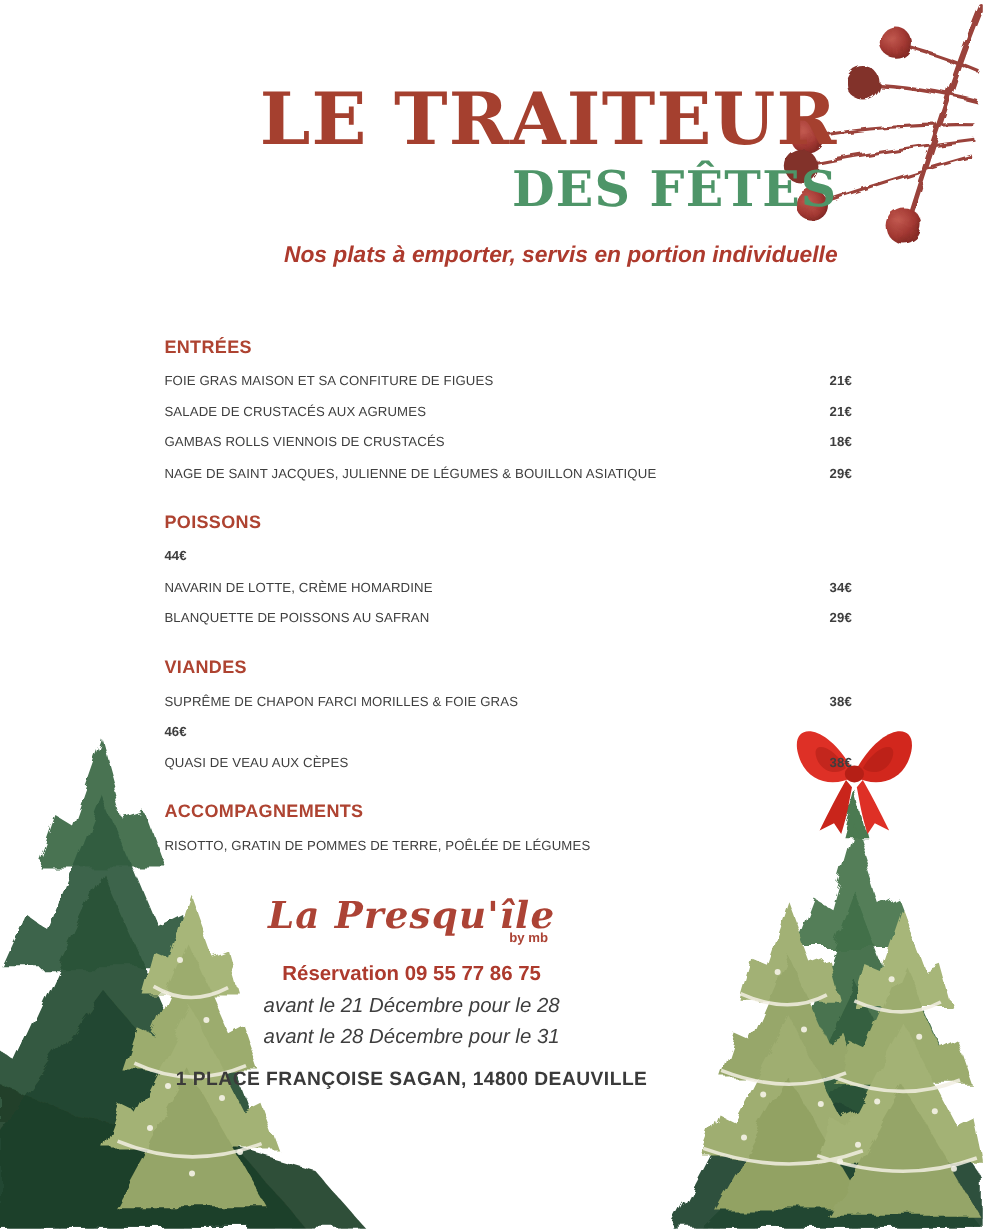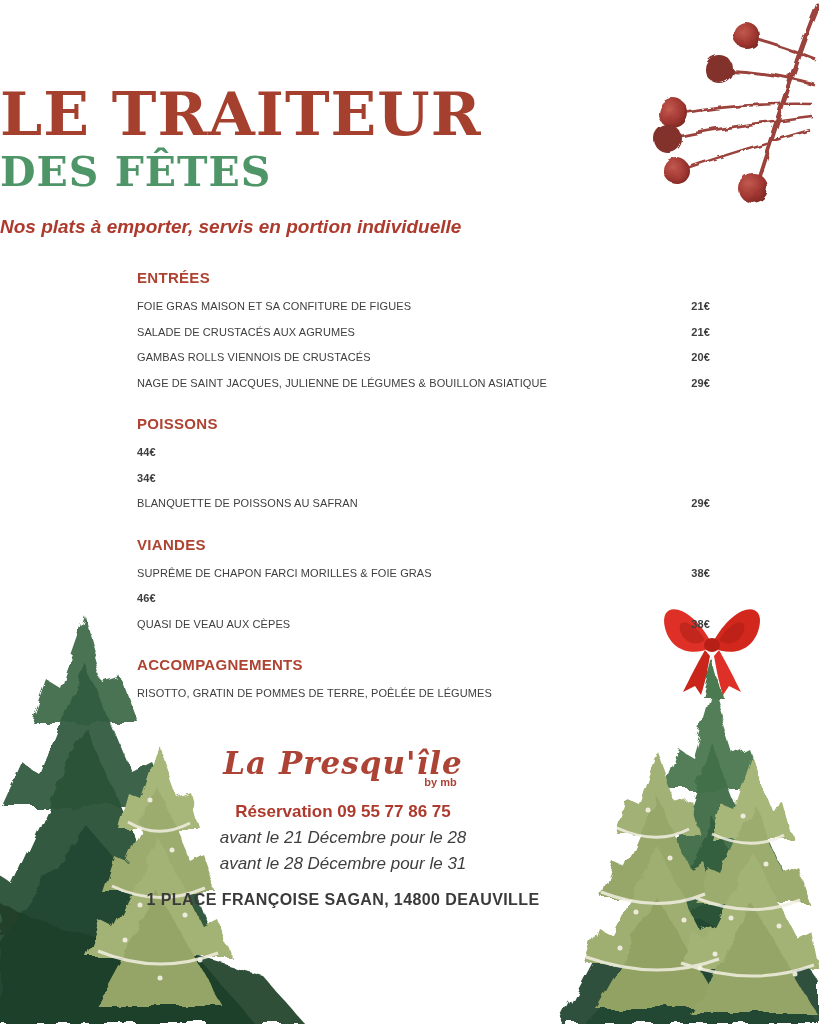--- a/index.html
+++ b/index.html
@@ -5,37 +5,37 @@
   html,body { margin:0; padding:0; }
   body {
     width:819px; height:1024px;
     background:#ffffff;
     font-family:"Liberation Sans", sans-serif;
     position:relative; overflow:hidden;
   }
   .page { position:absolute; inset:0; width:819px; height:1024px; }
   svg.deco { position:absolute; left:0; top:0; width:819px; height:1024px; z-index:1; pointer-events:none; }
 
-  .header { position:absolute; top:84px; left:0; width:698px; text-align:left; z-index:2; }
+  .header { position:absolute; top:70px; left:0; width:698px; text-align:right; z-index:2; }
   .title1 {
     font-family:"DejaVu Serif", serif; font-weight:700;
     font-size:60px; line-height:1; letter-spacing:1px;
     color:#A5402F; margin:0;
   }
   .title2 {
     font-family:"DejaVu Serif", serif; font-weight:700;
     font-size:41px; line-height:1; letter-spacing:1px;
     color:#4E9568; margin:8px 0 0 0;
   }
   .subtitle {
     font-size:19px; font-weight:700; font-style:italic;
     color:#AD3A2D; margin:23px 0 0 0;
   }
 
-  .menu { position:absolute; top:267px; left:137px; width:573px; z-index:2; }
+  .menu { position:absolute; top:279px; left:137px; width:573px; z-index:2; }
   .menu-section { margin-bottom:17px; }
   .section-title {
     color:#AE4331; font-weight:700; font-size:15px;
     letter-spacing:.3px; margin-bottom:5px; line-height:22px;
   }
   .menu-row {
     display:flex; justify-content:space-between; align-items:baseline;
     font-size:11px; color:#3E3E3E; line-height:25.5px; letter-spacing:.1px;
   }
   .item-label { text-align:left; padding-right:12px; }
@@ -187,33 +187,34 @@
         <div class="menu-row">
           <span class="item-label">FOIE GRAS MAISON ET SA CONFITURE DE FIGUES</span>
           <span class="item-price">21€</span>
         </div>
         <div class="menu-row">
           <span class="item-label">SALADE DE CRUSTACÉS AUX AGRUMES</span>
           <span class="item-price">21€</span>
         </div>
         <div class="menu-row">
           <span class="item-label">GAMBAS ROLLS VIENNOIS DE CRUSTACÉS</span>
-          <span class="item-price">20€</span>
+          <span class="item-price">18€</span>
         </div>
         <div class="menu-row">
           <span class="item-label">NAGE DE SAINT JACQUES, JULIENNE DE LÉGUMES &amp; BOUILLON ASIATIQUE</span>
           <span class="item-price">29€</span>
         </div>
       </div>
       <div class="menu-section">
         <div class="section-title">POISSONS</div>
         <div class="menu-row">
           <span class="item-price">44€</span>
         </div>
         <div class="menu-row">
+          <span class="item-label">NAVARIN DE LOTTE, CRÈME HOMARDINE</span>
           <span class="item-price">34€</span>
         </div>
         <div class="menu-row">
           <span class="item-label">BLANQUETTE DE POISSONS AU SAFRAN</span>
           <span class="item-price">29€</span>
         </div>
       </div>
       <div class="menu-section">
         <div class="section-title">VIANDES</div>
         <div class="menu-row">

